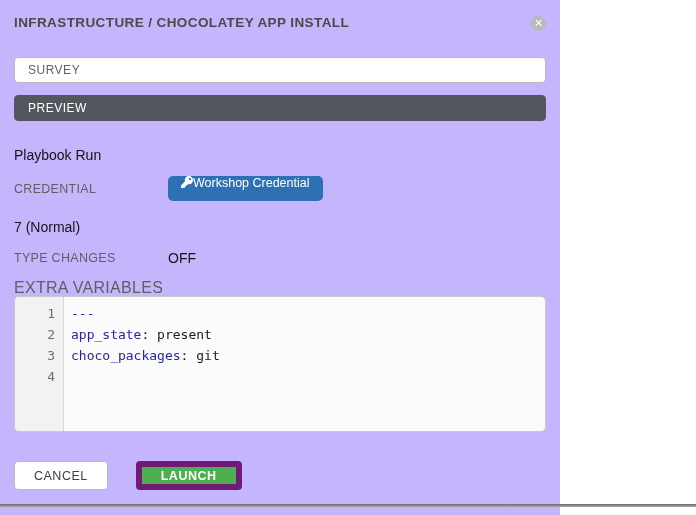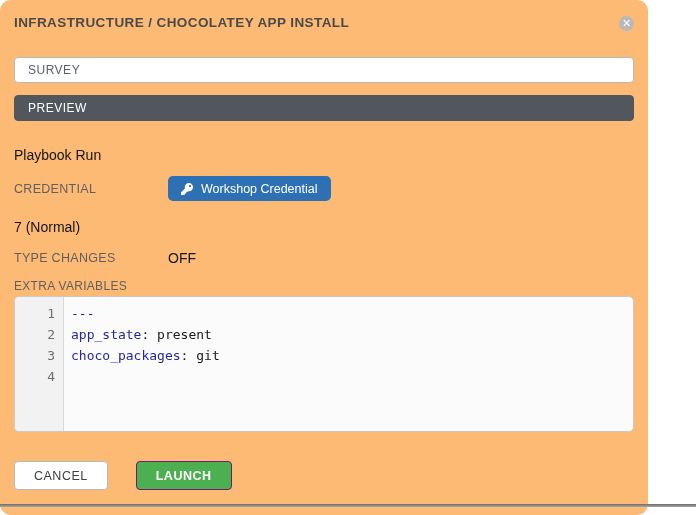--- a/index.html
+++ b/index.html
@@ -1,18 +1,18 @@
 <!DOCTYPE html>
 <html><head>
 <meta charset="utf-8">
 <style>
   * { margin: 0; padding: 0; box-sizing: border-box; }
   html, body { width: 696px; height: 515px; background: #ffffff; overflow: hidden; }
   body { font-family: "Liberation Sans", sans-serif; }
-  .modal { position: relative; width: 648px; height: 515px; background: #fdba74; border-radius: 11px; }
+  .modal { position: relative; width: 560px; height: 515px; background: #c4b5fd; }
   .inner { padding: 0 14px; }
 
   
   .hdr { display: flex; justify-content: space-between; align-items: flex-start; padding-top: 15px; }
   .title { font-size: 13.5px; font-weight: bold; color: #4a4a4a; letter-spacing: .4px; line-height: 15px; }
   .close-btn { width: 15px; height: 15px; border-radius: 50%; background: #b9b9b9; color: #ffffff;
     font-size: 11px; font-weight: bold; line-height: 15px; text-align: center; cursor: pointer;
     font-family: "DejaVu Sans", sans-serif; flex: 0 0 auto; margin-top: 1px; }
 
   
@@ -26,43 +26,43 @@
   .details { margin-top: 24px; }
   .row { display: flex; align-items: center; }
   .row .lbl { width: 154px; flex: 0 0 154px; font-size: 12.5px; color: #5f5f5f; letter-spacing: .3px; }
   .row .val { font-size: 14px; color: #151515; }
   .row-jobtype { height: 20px; margin-bottom: 11px; }
   .row-credential { height: 25px; margin-bottom: 16px; }
   .row-inventory { height: 20px; margin-bottom: 12px; }
   .row-verbosity { height: 20px; margin-bottom: 11px; }
   .row-showchanges { height: 20px; margin-bottom: 11px; }
 
-  .cred-tag { display: inline-flex; align-items: center; gap: 8px; background: #2d70b3; color: #fff;
+  .cred-tag { display: inline-flex; align-items: flex-start; background: #2d70b3; color: #fff;
     border: none; border-radius: 5px; height: 25px; padding: 0 13px; font-size: 12.5px;
     font-family: "Liberation Sans", sans-serif; cursor: pointer; }
   .cred-tag svg { display: block; }
 
   
-  .extra-lbl { margin-top: 4px; font-size: 12px; color: #5f5f5f; letter-spacing: .3px; height: 16px; }
+  .extra-lbl { margin-top: 4px; font-size: 16px; color: #5f5f5f; letter-spacing: .3px; height: 16px; }
   .editor { margin-top: 1px; height: 136px; border: 1px solid #c9c9c9; border-radius: 5px;
     display: flex; overflow: hidden; background: #fbfbfb; }
   .gutter { width: 49px; flex: 0 0 49px; background: #f2f2f2; border-right: 1px solid #d9d9d9;
     padding: 6px 8px 0 0; text-align: right; }
   .gutter .ln { font-family: "DejaVu Sans Mono", monospace; font-size: 13px; line-height: 21px; color: #6e6e6e; }
   .code { flex: 1; padding: 6px 0 0 7px; cursor: text; }
   .code-line { font-family: "DejaVu Sans Mono", monospace; font-size: 13px; line-height: 21px;
     height: 21px; white-space: pre; color: #1a1a1a; }
   .code-key { color: #2626a0; }
 
   
   .footer { display: flex; gap: 28px; margin-top: 29px; }
   .btn { height: 29px; border-radius: 4px; font-size: 12.5px; letter-spacing: .5px; cursor: pointer;
     font-family: "Liberation Sans", sans-serif; display: flex; align-items: center; padding: 0 19px; }
   .btn-cancel { background: #ffffff; border: 1px solid #b9b9b9; color: #404040; }
-  .btn-launch { background: #4caf50; border: 1px solid #701a75; color: #ffffff; font-weight: bold; }
+  .btn-launch { background: #4caf50; border: 6px solid #701a75; color: #ffffff; font-weight: bold; }
 
   
   .bottom-edge { position: absolute; left: 0; top: 504px; width: 696px; height: 3px;
     background: linear-gradient(#6b6b6b, #a8a8a8); }
 </style>
 </head>
 <body>
 
 <div class="modal">
   <div class="inner">

